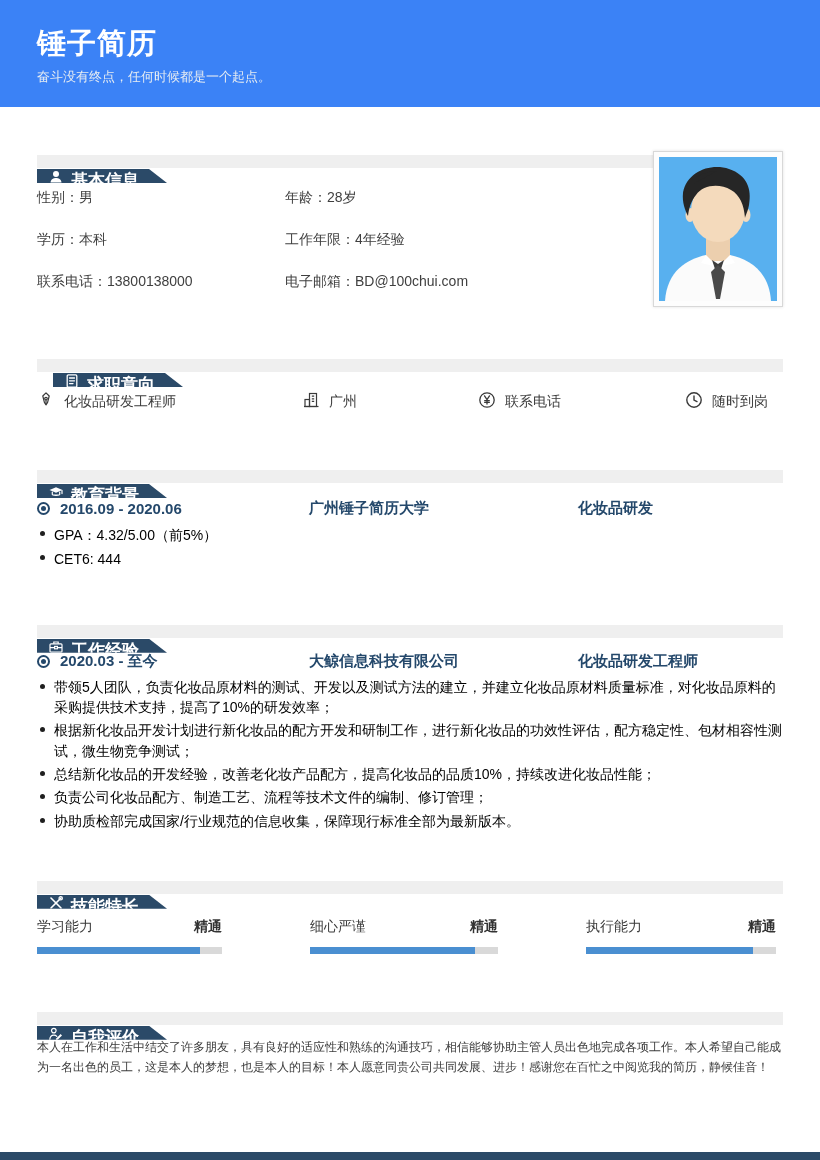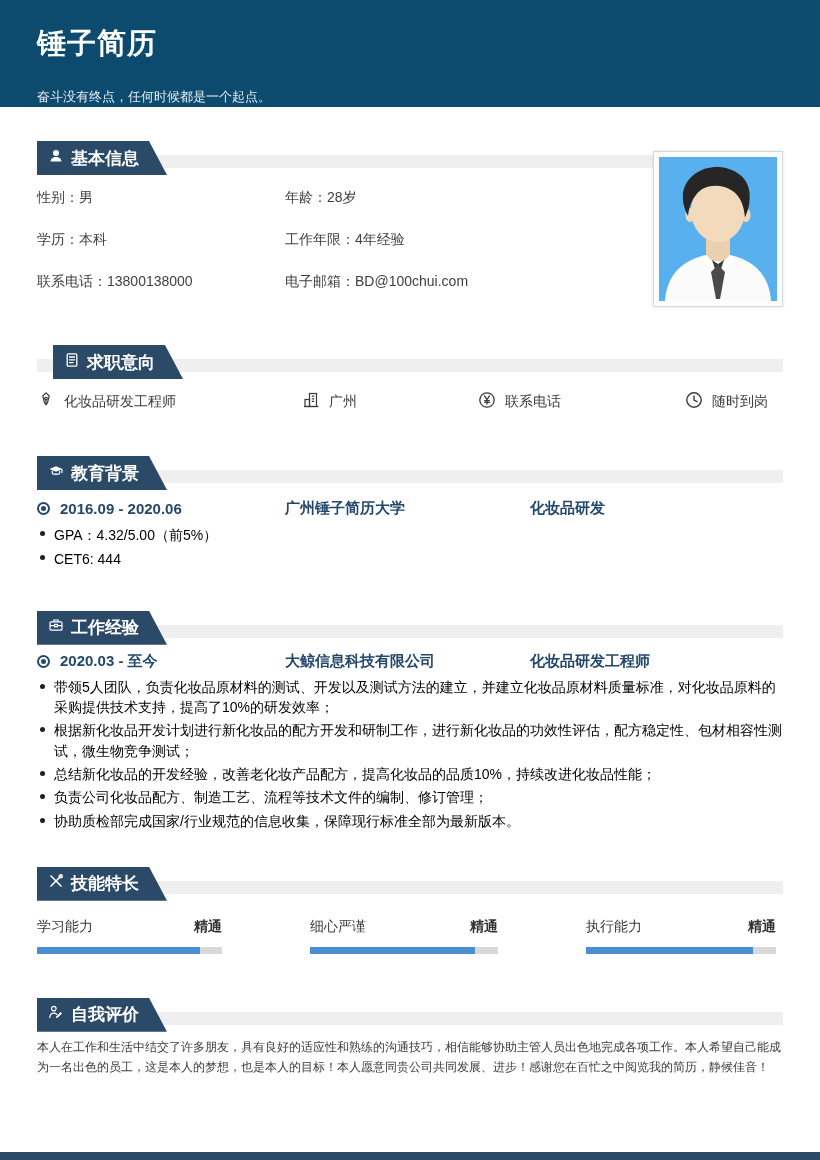--- a/index.html
+++ b/index.html
@@ -3,34 +3,35 @@
 <meta charset="utf-8">
 <style>
   * { margin:0; padding:0; box-sizing:border-box; }
   html,body { background:#ffffff; }
   body {
     width:820px; height:1160px; position:relative; overflow:hidden;
     font-family:"Liberation Sans","DejaVu Sans",sans-serif;
     color:#3b3b3b;
   }
   
-  .page-header { background:#0c4a6e; height:107px; padding:24px 37px 0; }
+  .page-header { background:#3b82f6; height:107px; padding:24px 37px 0; }
   .page-title { color:#ffffff; font-size:29px; font-weight:bold; letter-spacing:1px; }
-  .page-subtitle { color:#e6ecf2; font-size:13px; margin-top:24px; }
+  .page-subtitle { color:#e6ecf2; font-size:13px; margin-top:4px; }
   
   .content { padding:0 37px; position:relative; }
   section { position:relative; }
   
   .banner { position:relative; height:27px; }
   .banner-track { position:absolute; left:0; right:0; bottom:0; height:13px; background:#efefef; }
   .banner-label {
-    position:relative; display:inline-flex; align-items:center; gap:7px;
+    position:relative; display:inline-flex; align-items:flex-start; gap:7px;
     background:#2b4a68; color:#fff; font-size:17px; font-weight:bold;
-    height:34px; padding:0 28px 0 11px;
+    height:14px; padding:0 28px 0 11px;
     clip-path:polygon(0 0, calc(100% - 18px) 0, 100% 100%, 0 100%);
+    margin-top:28px;
   }
   .banner-label svg { width:16px; height:16px; flex:0 0 auto; }
   .mt-first { margin-top:34px; }
   .mt-s2 { margin-top:54px;padding-left:16px; }
   .mt-s3 { margin-top:44px; }
   .mt-s4 { margin-top:40px; }
   .mt-s5 { margin-top:36px; }
   .mt-s6 { margin-top:44px; }
   
   .fields {
@@ -46,21 +47,21 @@
   
   .intent-grid {
     display:grid; grid-template-columns:265px 176px 207px 1fr;
     margin-top:19px; font-size:14px; align-items:center;
   }
   .intent-item { display:flex; align-items:center; gap:9px; }
   .intent-item svg { width:18px; height:18px; flex:0 0 auto; }
   
   .entry-head {
     display:grid; grid-template-columns:248px 245px 1fr;
-    color:#24486b; font-weight:bold; font-size:15px; align-items:center;
+    color:#24486b; font-weight:bold; font-size:15px; align-items:center;gap:24px;
   }
   .entry-head.edu { margin-top:16px; }
   .entry-head.work { margin-top:14px; }
   .period-cell { display:flex; align-items:center; gap:10px; }
   .ring-dot {
     width:13px; height:13px; border:2px solid #24486b; border-radius:50%;
     display:inline-flex; align-items:center; justify-content:center; flex:0 0 auto;
   }
   .ring-dot::after { content:''; width:5px; height:5px; background:#24486b; border-radius:50%; }
   ul.detail-list { list-style:none; margin-top:6px; }

